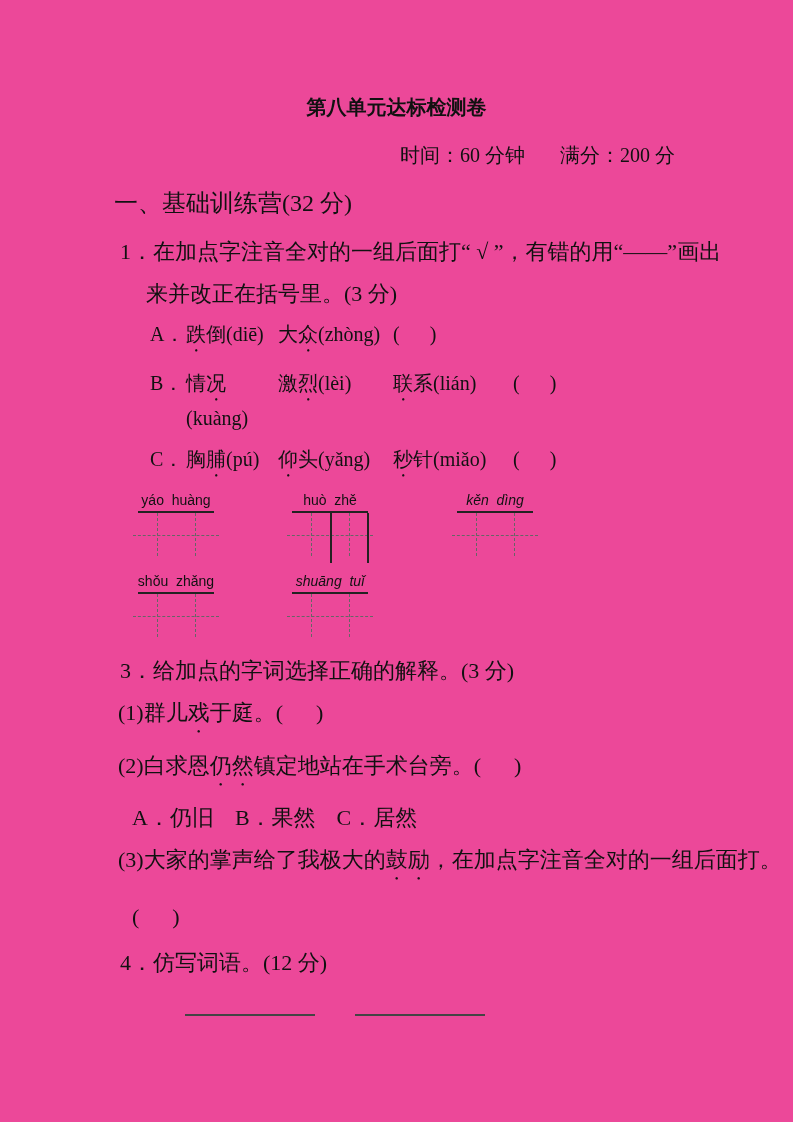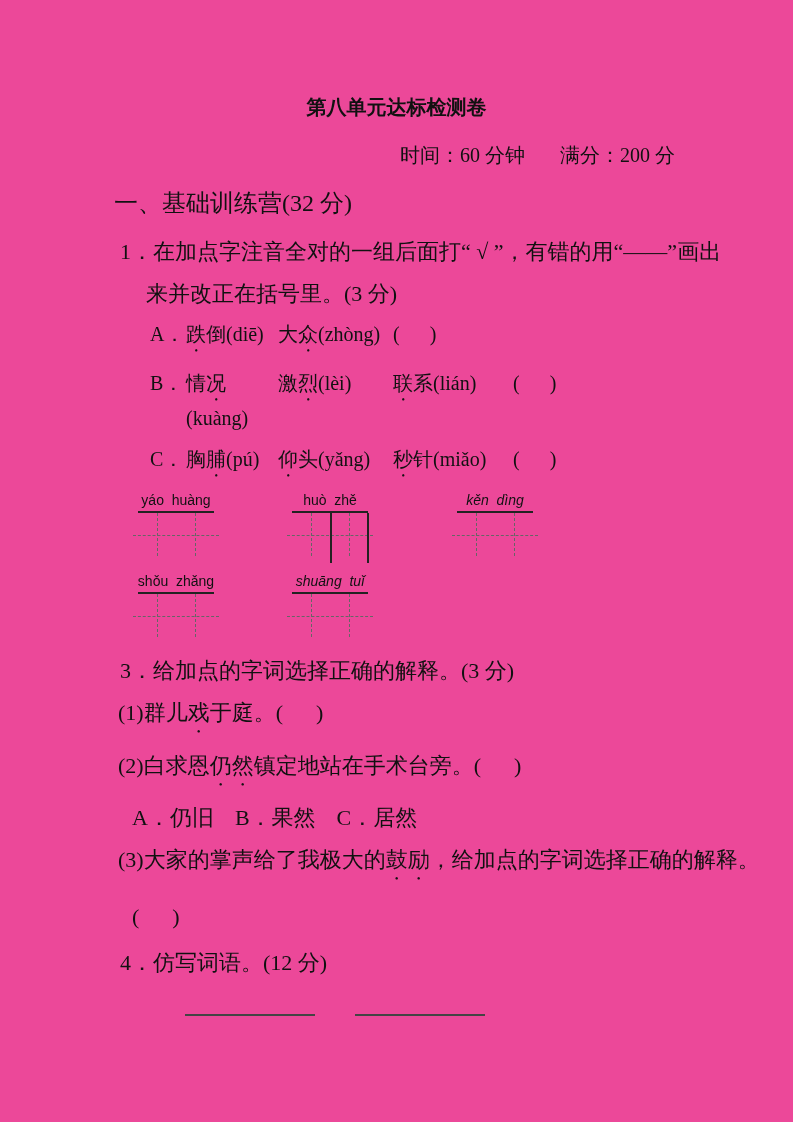--- a/index.html
+++ b/index.html
@@ -181,21 +181,21 @@
   </div>
 
   <div class="line sub">
     <span>(2)</span><span>白求恩</span><span class="em">仍</span><span class="em">然</span><span>镇定地站在手术台旁。</span><span class="paren">(      )</span>
   </div>
   <div class="line opts">
     <span>A．仍旧</span><span>B．果然</span><span>C．居然</span>
   </div>
 
   <div class="line sub">
-    <span>(3)</span><span>大家的掌声给了我极大的</span><span class="em">鼓</span><span class="em">励</span><span>，给加点的字词选择正确的解释。</span>
+    <span>(3)</span><span>大家的掌声给了我极大的</span><span class="em">鼓</span><span class="em">励</span><span>，在加点字注音全对的一组后面打。</span>
   </div>
   <div class="line paren-line">
     <span class="paren">(      )</span>
   </div>
 
   <div class="line qh">4．仿写词语。(12 分)</div>
   <div class="line word-line">
     <span class="blank b1"></span><span class="blank b2"></span>
   </div>
 

